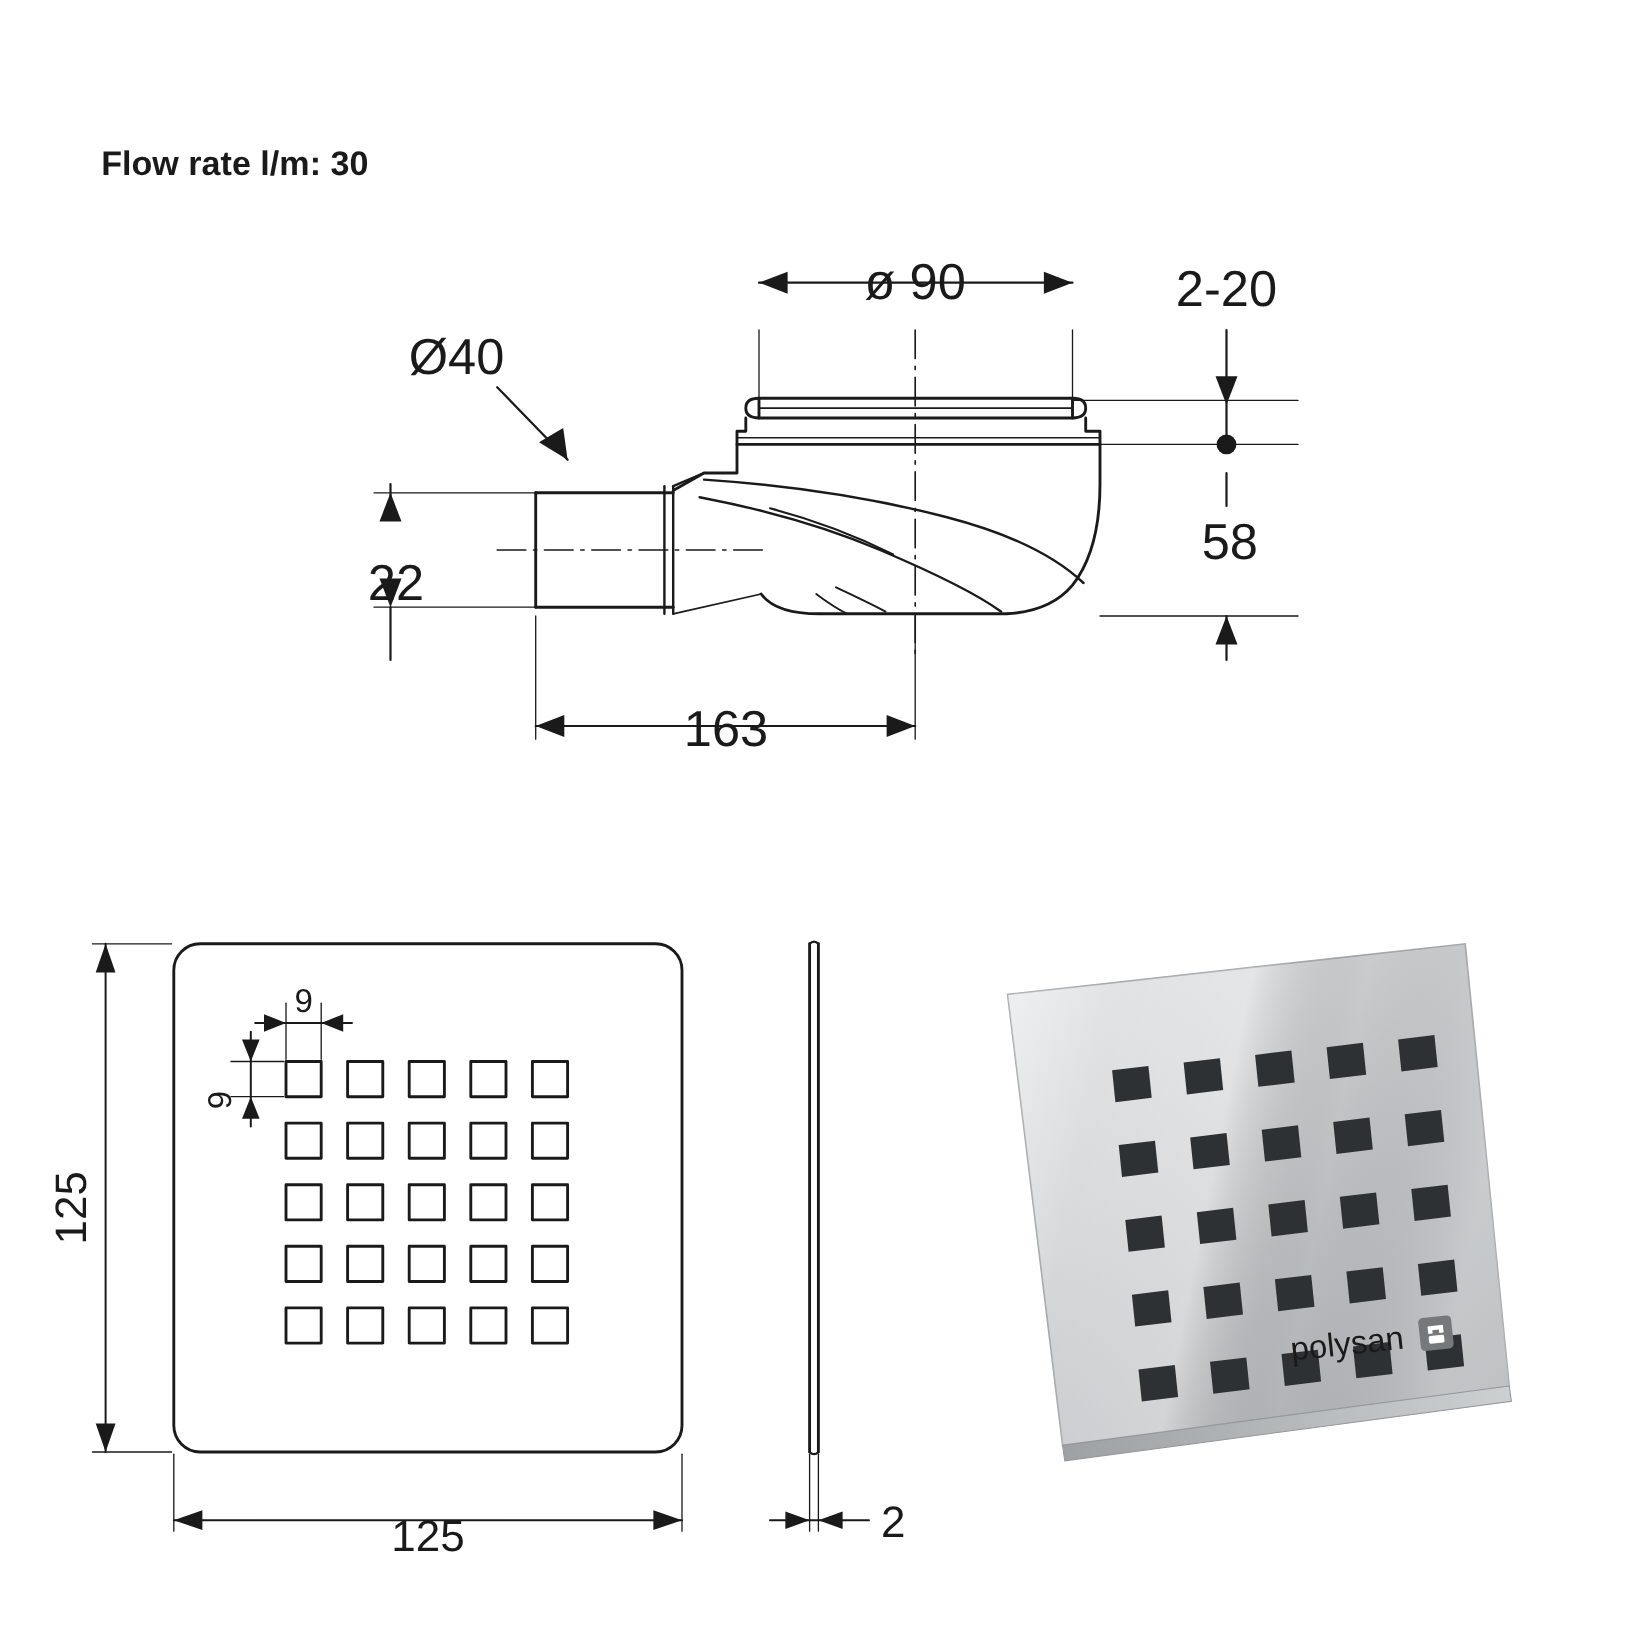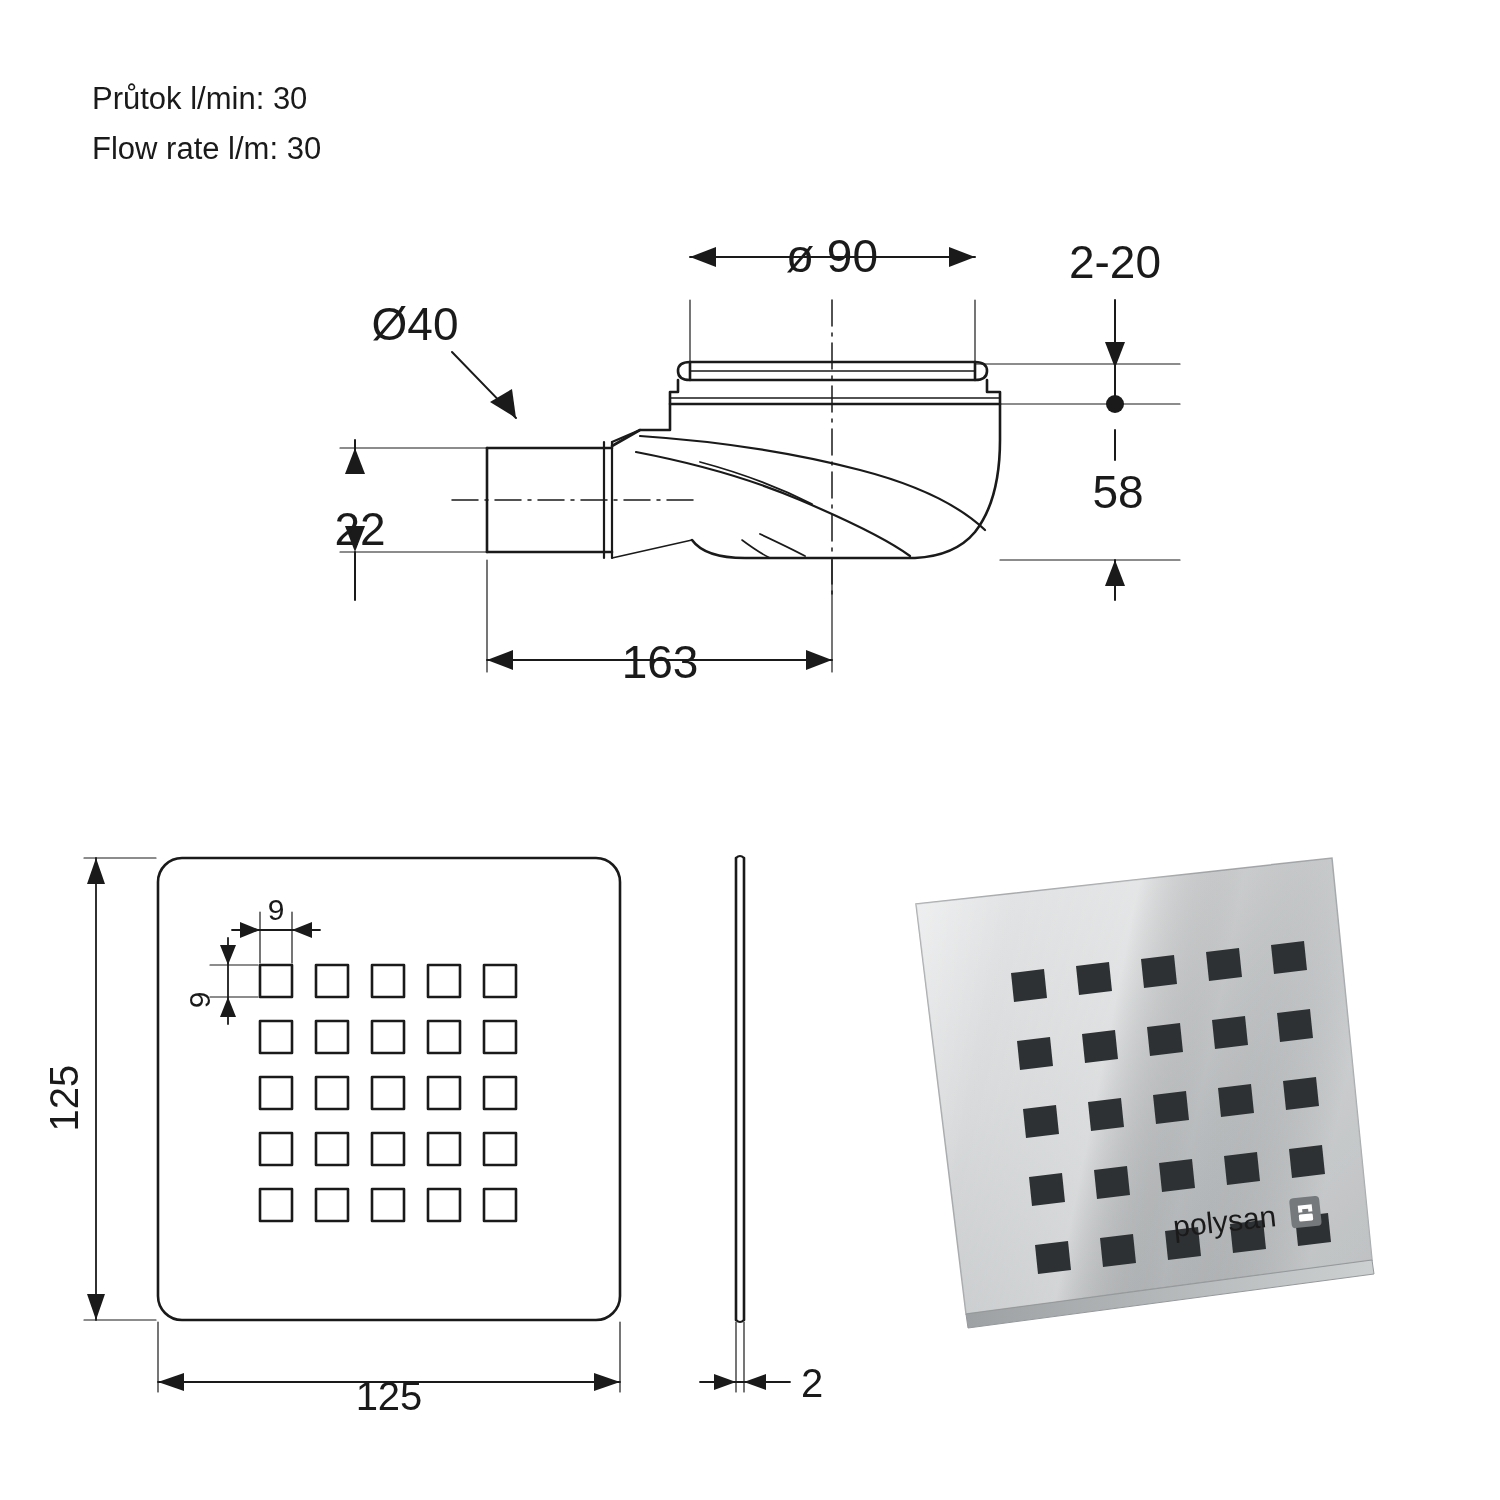--- a/index.html
+++ b/index.html
@@ -21,21 +21,21 @@
   }
   .spec-text {
     position: absolute;
     left: 92px;
     font-size: 31px;
     line-height: 46px;
     color: #1a1a1a;
     white-space: nowrap;
   }
   #spec-flow-cz { top: 76px; }
-  #spec-flow-en { top: 126px; }
+  #spec-flow-en { top: 126px; font-weight: bold; }
 
   svg.layer {
     position: absolute;
     left: 0;
     top: 0;
     width: 1500px;
     height: 1500px;
     pointer-events: none;
   }
   .dimtext {
@@ -48,21 +48,20 @@
     top: 840px;
     width: 520px;
     height: 520px;
   }
 </style>
 </head>
 <body>
 
 <div class="page">
 
-  <div class="spec-text" id="spec-flow-cz">Průtok l/min: 30</div>
   <div class="spec-text" id="spec-flow-en">Flow rate l/m: 30</div>
 
   <svg class="layer" viewBox="0 0 1500 1500">
     <g stroke="#1a1a1a" fill="none" stroke-width="2.6" stroke-linecap="round" stroke-linejoin="round">
 
       <path d="M690 362 L975 362 L975 380 L690 380 Z"></path>
       <path d="M690 371 L975 371" stroke-width="1.6"></path>
 
       <path d="M690 362 q-12 0 -12 9 q0 9 12 9"></path>
       <path d="M975 362 q12 0 12 9 q0 9 -12 9"></path>

